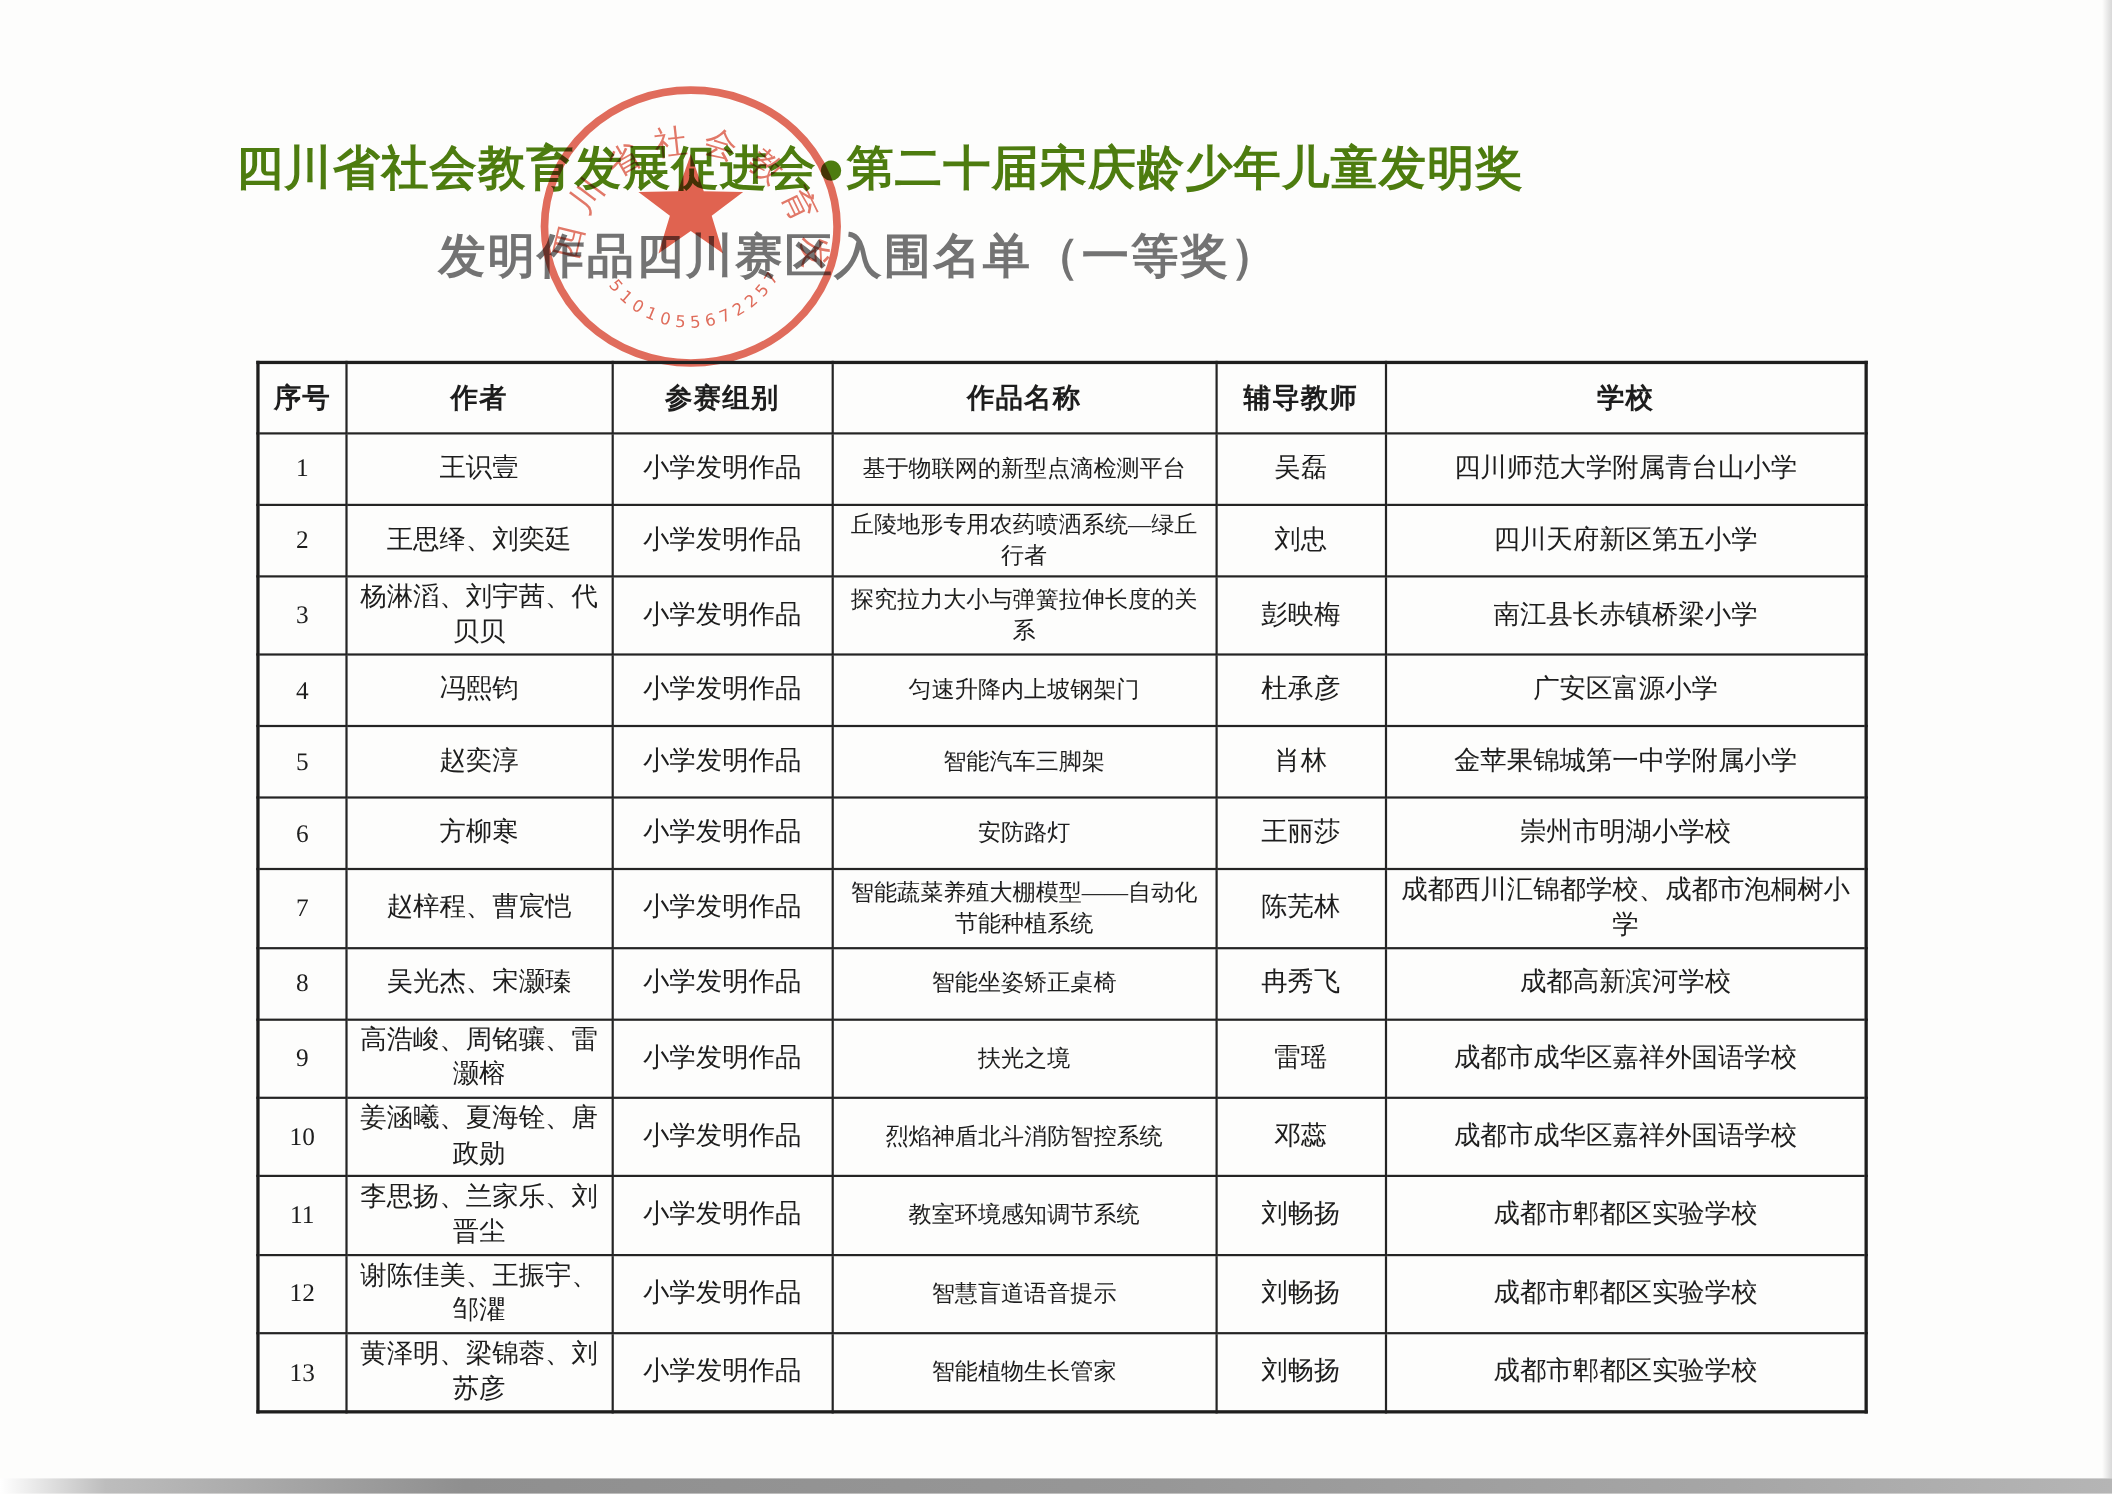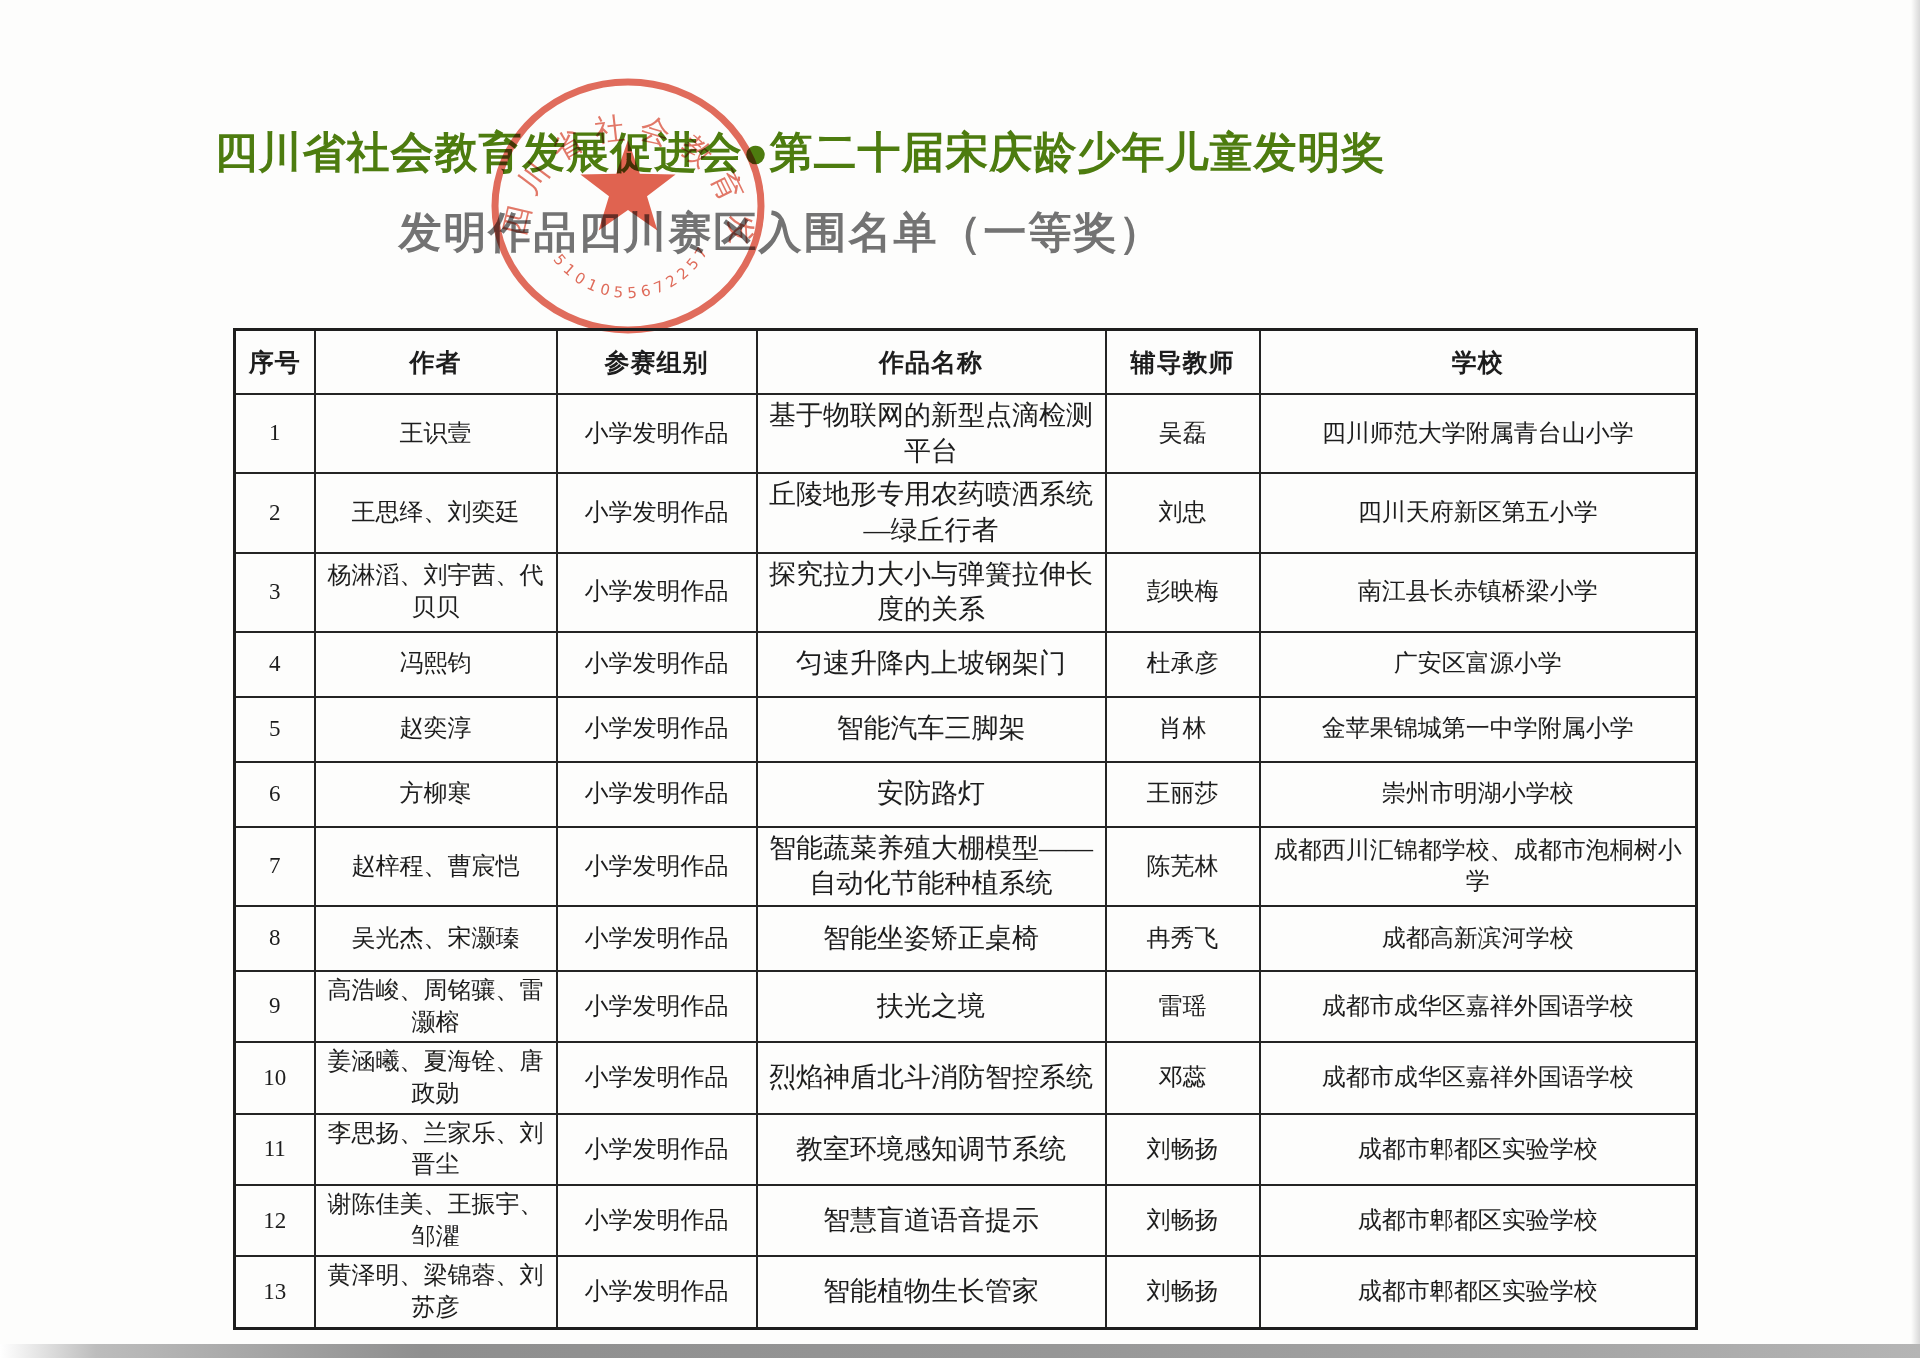--- a/index.html
+++ b/index.html
@@ -30,21 +30,21 @@
   }
   table.results th,table.results td{
     border:2px solid #242424;text-align:center;vertical-align:middle;
     padding:3px 8px;line-height:1.32;overflow:hidden;
   }
   table.results{border:3px solid #1e1e1e;}
   table.results th{height:56px;font-size:25px;font-weight:700;letter-spacing:1px;}
   table.results td{height:57px;}
   td.cell-no{font-size:23px;}
   td.cell-authors{padding:3px 4px;margin-top:20px;}
-  td.cell-work{font-size:27px;padding:3px 6px;}
+  td.cell-work{font-size:21px;padding:3px 6px;}
   td.cell-school{padding:3px 8px;}
   .scan-bottom{
     position:absolute;left:0;right:0;bottom:0;height:14px;
     background:linear-gradient(to right,#ffffff 0%,#bdbdbd 5%,#8f8f8f 22%,#979797 55%,#a6a6a6 82%,#b5b5b5 100%);
   }
   .scan-right{
     position:absolute;top:0;bottom:14px;right:0;width:9px;
     background:linear-gradient(to left,#d8d8d8,rgba(255,255,255,0));
   }
 </style>

